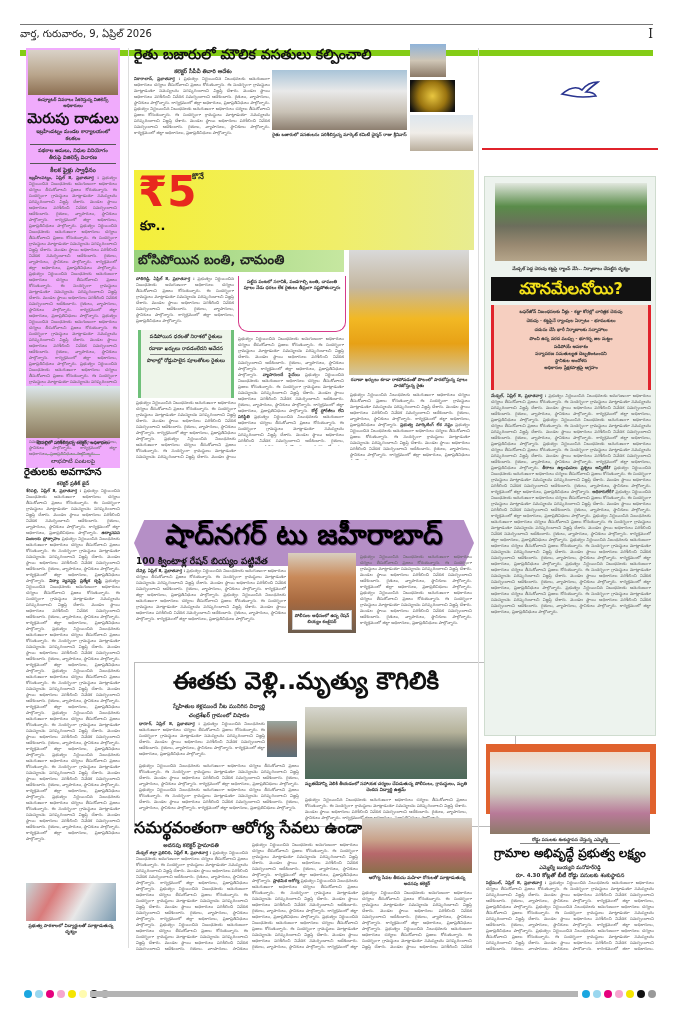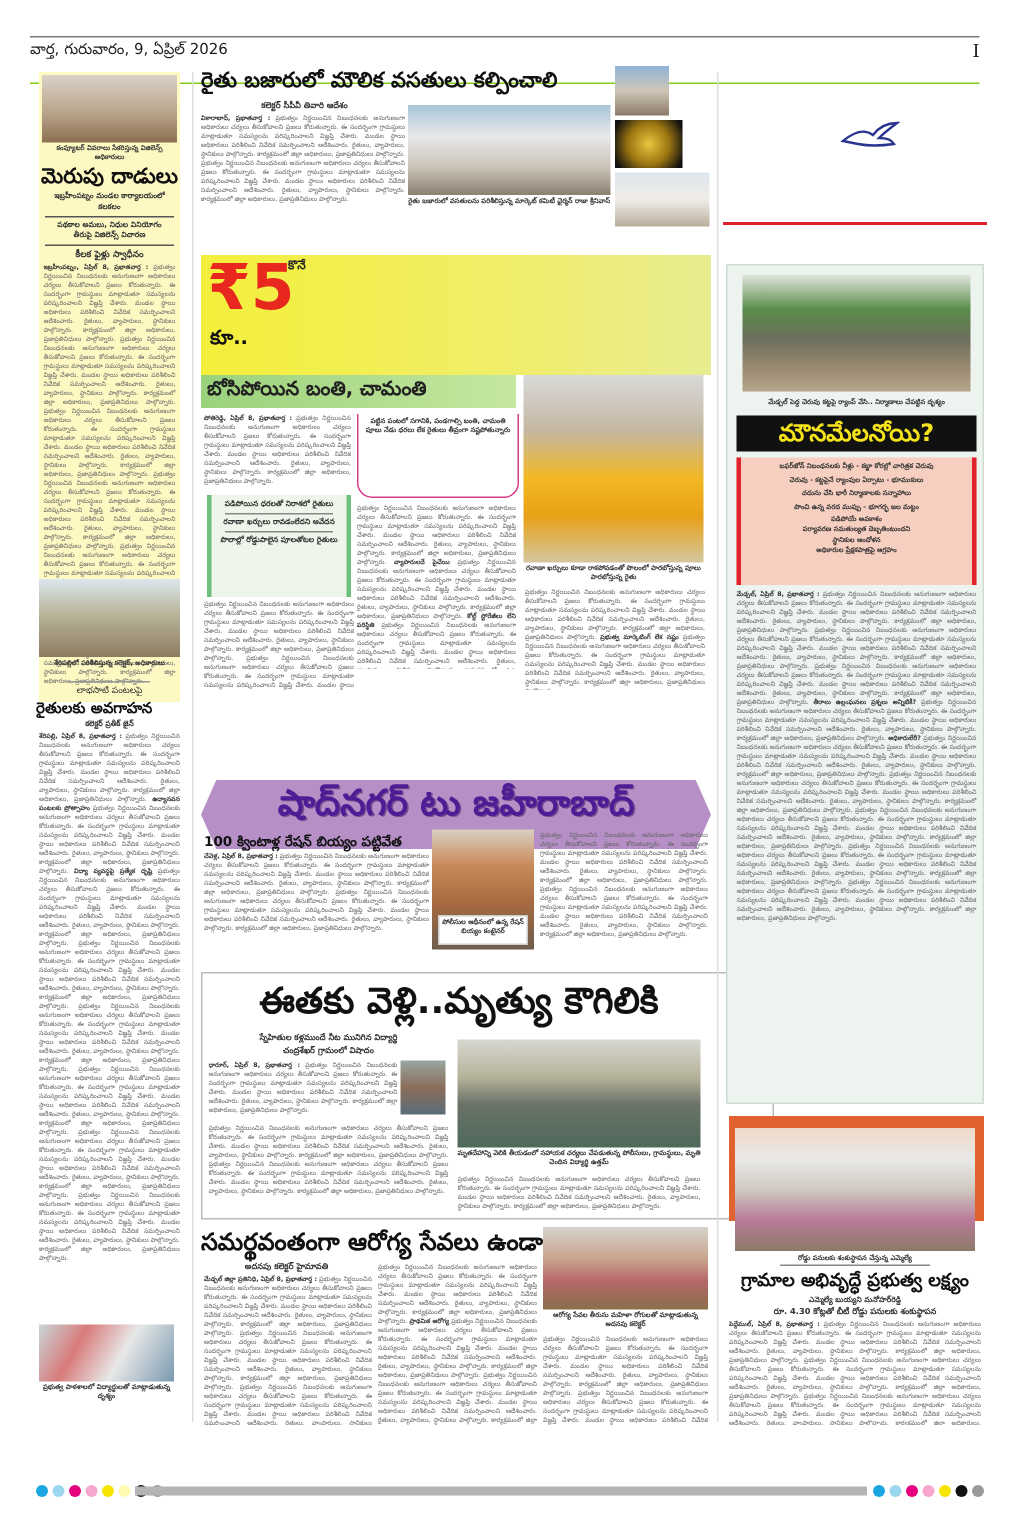--- a/index.html
+++ b/index.html
@@ -1,36 +1,36 @@
 <!DOCTYPE html>
 <html><head>
 <meta charset="utf-8">
 <style>
 *{box-sizing:border-box;margin:0;padding:0}
 body{width:673px;height:1024px;background:#fff;font-family:"DejaVu Sans",sans-serif;position:relative;overflow:hidden;color:#222}
 .abs{position:absolute}
-.hdr{left:20px;top:24px;width:633px;height:32px;border-top:1px solid #777;border-bottom:1px solid #84cc16;font-size:10px;line-height:18px;padding-left:0}
+.hdr{left:20px;top:24px;width:633px;height:32px;border-top:1px solid #777;border-bottom:6px solid #84cc16;font-size:10px;line-height:18px;padding-left:0}
 .hdr .pg{position:absolute;right:0;top:0;font-family:"DejaVu Serif",serif;font-size:12px}
 .txt{font-size:4.2px;line-height:6px;color:#666;text-align:justify;overflow:hidden}
 .bold{font-weight:bold;color:#333}
 .photo{background:linear-gradient(160deg,#cbb 0%,#9a8f86 40%,#776a60 100%)}
 .cap{font-size:5px;line-height:7px;text-align:center;color:#333;font-weight:bold}
 .h1{font-weight:bold;color:#111;white-space:nowrap;overflow:hidden}
 .dot{display:inline-block;width:8px;height:8px;border-radius:50%;margin-right:3px}
 </style>
 </head>
 <body>
 
 <div class="abs hdr">
   <span>వార్త, గురువారం, 9, ఏప్రిల్ 2026</span>
   <span class="pg">I</span>
 </div>
 
 <div class="abs" style="left:20px;top:48px;width:100px;height:900px;">
-  <div class="abs" style="left:6px;top:0;width:94px;height:420px;background:#fef9c3;">
+  <div class="abs" style="left:6px;top:0;width:94px;height:420px;background:#f0abfc;">
     <div class="abs photo" style="left:2px;top:2px;width:90px;height:45px;background:linear-gradient(180deg,#d9d2c8 0%,#b9a58c 55%,#8c6f52 100%)"></div>
     <div class="abs cap" style="left:2px;top:49px;width:90px;font-size:4.5px;line-height:6px">కంప్యూటర్ వివరాలు సేకరిస్తున్న విజిలెన్స్ అధికారులు</div>
     <div class="abs" style="left:0;top:62px;width:94px;text-align:center;font-size:14px;font-weight:bold;color:#111">మెరుపు దాడులు</div>
     <div class="abs cap" style="left:8px;top:80px;width:78px;font-size:5px">ఇబ్రహీంపట్నం మండల కార్యాలయంలో కలకలం</div>
     <div class="abs" style="left:4px;top:96px;width:86px;border-top:1px solid #555"></div>
     <div class="abs cap" style="left:6px;top:99px;width:82px;font-size:5px">పథకాల అమలు, నిధుల వినియోగం తీరుపై విజిలెన్స్ విచారణ</div>
     <div class="abs" style="left:4px;top:115px;width:86px;border-top:1px solid #555"></div>
     <div class="abs cap" style="left:2px;top:118px;width:90px;font-size:6px">కీలక ఫైళ్లు స్వాధీనం</div>
     <div class="abs txt" style="left:3px;top:127px;width:88px;height:290px">
       <span class="bold">ఇబ్రహీంపట్నం, ఏప్రిల్ 8, ప్రభాతవార్త :</span>
@@ -122,40 +122,40 @@
 <div class="abs txt" style="left:136px;top:400px;width:100px;height:60px">
   <span>ప్రభుత్వం నిర్ణయించిన నిబంధనలకు అనుగుణంగా అధికారులు చర్యలు తీసుకోవాలని ప్రజలు కోరుతున్నారు. ఈ సందర్భంగా గ్రామస్థులు మాట్లాడుతూ సమస్యలను పరిష్కరించాలని విజ్ఞప్తి చేశారు. మండల స్థాయి అధికారులు పరిశీలించి నివేదిక సమర్పించాలని ఆదేశించారు. రైతులు, వ్యాపారులు, స్థానికులు పాల్గొన్నారు. కార్యక్రమంలో జిల్లా అధికారులు, ప్రజాప్రతినిధులు పాల్గొన్నారు.</span>
   <span>ప్రభుత్వం నిర్ణయించిన నిబంధనలకు అనుగుణంగా అధికారులు చర్యలు తీసుకోవాలని ప్రజలు కోరుతున్నారు. ఈ సందర్భంగా గ్రామస్థులు మాట్లాడుతూ సమస్యలను పరిష్కరించాలని విజ్ఞప్తి చేశారు. మండల స్థాయి అధికారులు పరిశీలించి నివేదిక సమర్పించాలని ఆదేశించారు. రైతులు, వ్యాపారులు, స్థానికులు పాల్గొన్నారు. కార్యక్రమంలో జిల్లా అధికారులు, ప్రజాప్రతినిధులు పాల్గొన్నారు.</span>
 </div>
 <div class="abs txt" style="left:350px;top:392px;width:120px;height:68px">
   <span>ప్రభుత్వం నిర్ణయించిన నిబంధనలకు అనుగుణంగా అధికారులు చర్యలు తీసుకోవాలని ప్రజలు కోరుతున్నారు. ఈ సందర్భంగా గ్రామస్థులు మాట్లాడుతూ సమస్యలను పరిష్కరించాలని విజ్ఞప్తి చేశారు. మండల స్థాయి అధికారులు పరిశీలించి నివేదిక సమర్పించాలని ఆదేశించారు. రైతులు, వ్యాపారులు, స్థానికులు పాల్గొన్నారు. కార్యక్రమంలో జిల్లా అధికారులు, ప్రజాప్రతినిధులు పాల్గొన్నారు.</span>
   <span class="bold">ప్రభుత్వ మార్కెటింగ్ లేక నష్టం</span>
   <span>ప్రభుత్వం నిర్ణయించిన నిబంధనలకు అనుగుణంగా అధికారులు చర్యలు తీసుకోవాలని ప్రజలు కోరుతున్నారు. ఈ సందర్భంగా గ్రామస్థులు మాట్లాడుతూ సమస్యలను పరిష్కరించాలని విజ్ఞప్తి చేశారు. మండల స్థాయి అధికారులు పరిశీలించి నివేదిక సమర్పించాలని ఆదేశించారు. రైతులు, వ్యాపారులు, స్థానికులు పాల్గొన్నారు. కార్యక్రమంలో జిల్లా అధికారులు, ప్రజాప్రతినిధులు పాల్గొన్నారు.</span>
 </div>
 
-<div class="abs" style="left:134px;top:520px;width:340px;height:46px;background:#b58fc6;clip-path:polygon(3% 0,97% 0,100% 50%,97% 100%,3% 100%,0 50%);text-align:center;color:#4c1d95;font-size:24px;font-weight:bold;line-height:30px;white-space:nowrap;overflow:hidden">
+<div class="abs" style="left:134px;top:520px;width:340px;height:46px;background:#b58fc6;clip-path:polygon(3% 0,97% 0,100% 50%,97% 100%,3% 100%,0 50%);text-align:center;color:#000000;font-size:28px;font-weight:bold;line-height:30px;white-space:nowrap;overflow:hidden">
   <span style="text-shadow:1px 1px 0 #7a4f90">షాద్‌నగర్ టు జహీరాబాద్</span>
 </div>
 
 <div class="abs h1" style="left:136px;top:556px;width:150px;font-size:9px">100 క్వింటాళ్ల రేషన్ బియ్యం పట్టివేత</div>
 <div class="abs txt" style="left:136px;top:568px;width:150px;height:62px">
   <span class="bold">చేవెళ్ల, ఏప్రిల్ 8, ప్రభాతవార్త :</span>
   <span>ప్రభుత్వం నిర్ణయించిన నిబంధనలకు అనుగుణంగా అధికారులు చర్యలు తీసుకోవాలని ప్రజలు కోరుతున్నారు. ఈ సందర్భంగా గ్రామస్థులు మాట్లాడుతూ సమస్యలను పరిష్కరించాలని విజ్ఞప్తి చేశారు. మండల స్థాయి అధికారులు పరిశీలించి నివేదిక సమర్పించాలని ఆదేశించారు. రైతులు, వ్యాపారులు, స్థానికులు పాల్గొన్నారు. కార్యక్రమంలో జిల్లా అధికారులు, ప్రజాప్రతినిధులు పాల్గొన్నారు.</span>
   <span>ప్రభుత్వం నిర్ణయించిన నిబంధనలకు అనుగుణంగా అధికారులు చర్యలు తీసుకోవాలని ప్రజలు కోరుతున్నారు. ఈ సందర్భంగా గ్రామస్థులు మాట్లాడుతూ సమస్యలను పరిష్కరించాలని విజ్ఞప్తి చేశారు. మండల స్థాయి అధికారులు పరిశీలించి నివేదిక సమర్పించాలని ఆదేశించారు. రైతులు, వ్యాపారులు, స్థానికులు పాల్గొన్నారు. కార్యక్రమంలో జిల్లా అధికారులు, ప్రజాప్రతినిధులు పాల్గొన్నారు.</span>
 </div>
 <div class="abs" style="left:288px;top:553px;width:68px;height:80px;background:linear-gradient(180deg,#d9cfc0 0%,#c98a5a 30%,#a86a40 60%,#6d5d4e 100%)"></div>
 <div class="abs" style="left:292px;top:610px;width:60px;height:20px;background:#fff;border:1px solid #ccc">
   <div class="cap" style="font-size:4.5px;line-height:6px;padding-top:2px">పోలీసుల ఆధీనంలో ఉన్న రేషన్ బియ్యం కంటైనర్</div>
 </div>
 <div class="abs txt" style="left:360px;top:554px;width:112px;height:80px">
   <span>ప్రభుత్వం నిర్ణయించిన నిబంధనలకు అనుగుణంగా అధికారులు చర్యలు తీసుకోవాలని ప్రజలు కోరుతున్నారు. ఈ సందర్భంగా గ్రామస్థులు మాట్లాడుతూ సమస్యలను పరిష్కరించాలని విజ్ఞప్తి చేశారు. మండల స్థాయి అధికారులు పరిశీలించి నివేదిక సమర్పించాలని ఆదేశించారు. రైతులు, వ్యాపారులు, స్థానికులు పాల్గొన్నారు. కార్యక్రమంలో జిల్లా అధికారులు, ప్రజాప్రతినిధులు పాల్గొన్నారు.</span>
   <span>ప్రభుత్వం నిర్ణయించిన నిబంధనలకు అనుగుణంగా అధికారులు చర్యలు తీసుకోవాలని ప్రజలు కోరుతున్నారు. ఈ సందర్భంగా గ్రామస్థులు మాట్లాడుతూ సమస్యలను పరిష్కరించాలని విజ్ఞప్తి చేశారు. మండల స్థాయి అధికారులు పరిశీలించి నివేదిక సమర్పించాలని ఆదేశించారు. రైతులు, వ్యాపారులు, స్థానికులు పాల్గొన్నారు. కార్యక్రమంలో జిల్లా అధికారులు, ప్రజాప్రతినిధులు పాల్గొన్నారు.</span>
 </div>
 
-<div class="abs" style="left:134px;top:648px;width:382px;height:165px;border:1px solid #bbb">
+<div class="abs" style="left:134px;top:662px;width:382px;height:165px;border:1px solid #bbb">
   <div class="abs h1" style="left:6px;top:4px;width:330px;font-size:24px;text-align:center">ఈతకు వెళ్లి..మృత్యు కౌగిలికి</div>
   <div class="abs cap" style="left:4px;top:40px;width:160px;font-size:5.5px">స్నేహితుల కళ్లముందే నీట మునిగిన విద్యార్థి</div>
   <div class="abs cap" style="left:4px;top:49px;width:160px;font-size:5.5px">చంద్రశేఖర్ గ్రామంలో విషాదం</div>
   <div class="abs" style="left:132px;top:58px;width:30px;height:36px;background:linear-gradient(180deg,#9aa6a0 0%,#8b6d5a 50%,#5a6e7a 100%)"></div>
   <div class="abs txt" style="left:4px;top:58px;width:126px;height:42px">
     <span class="bold">ధారూర్, ఏప్రిల్ 8, ప్రభాతవార్త :</span>
     <span>ప్రభుత్వం నిర్ణయించిన నిబంధనలకు అనుగుణంగా అధికారులు చర్యలు తీసుకోవాలని ప్రజలు కోరుతున్నారు. ఈ సందర్భంగా గ్రామస్థులు మాట్లాడుతూ సమస్యలను పరిష్కరించాలని విజ్ఞప్తి చేశారు. మండల స్థాయి అధికారులు పరిశీలించి నివేదిక సమర్పించాలని ఆదేశించారు. రైతులు, వ్యాపారులు, స్థానికులు పాల్గొన్నారు. కార్యక్రమంలో జిల్లా అధికారులు, ప్రజాప్రతినిధులు పాల్గొన్నారు.</span>
   </div>
   <div class="abs txt" style="left:4px;top:100px;width:160px;height:60px">
     <span>ప్రభుత్వం నిర్ణయించిన నిబంధనలకు అనుగుణంగా అధికారులు చర్యలు తీసుకోవాలని ప్రజలు కోరుతున్నారు. ఈ సందర్భంగా గ్రామస్థులు మాట్లాడుతూ సమస్యలను పరిష్కరించాలని విజ్ఞప్తి చేశారు. మండల స్థాయి అధికారులు పరిశీలించి నివేదిక సమర్పించాలని ఆదేశించారు. రైతులు, వ్యాపారులు, స్థానికులు పాల్గొన్నారు. కార్యక్రమంలో జిల్లా అధికారులు, ప్రజాప్రతినిధులు పాల్గొన్నారు.</span>

